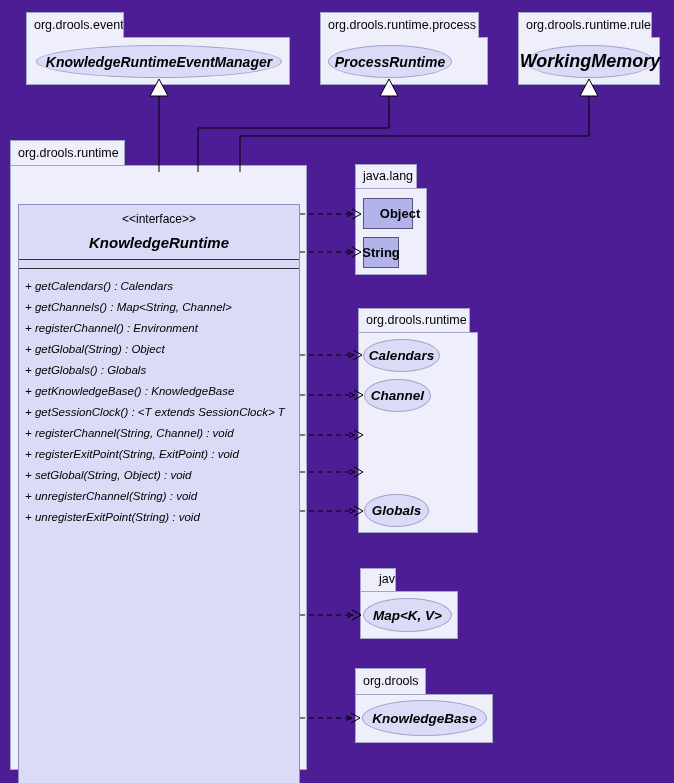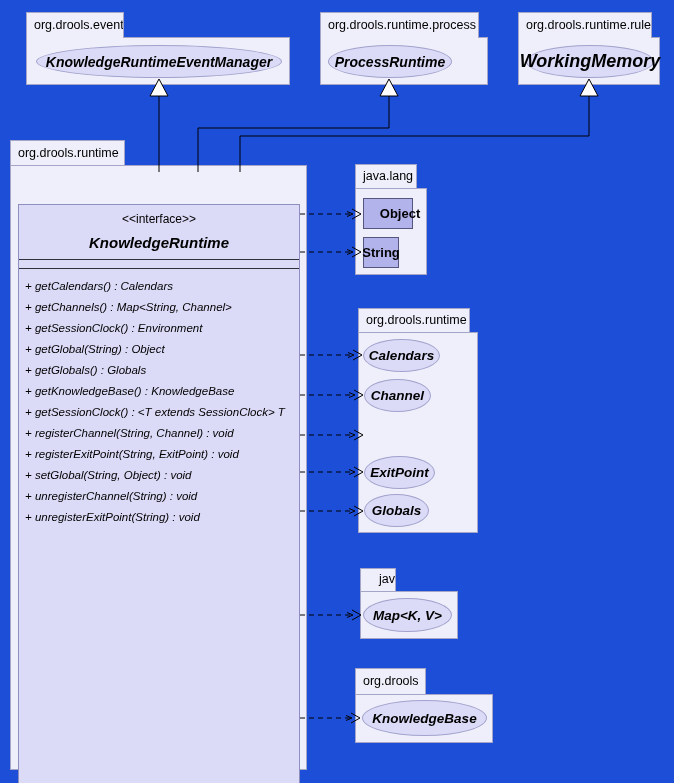--- a/index.html
+++ b/index.html
@@ -1,18 +1,18 @@
 <!DOCTYPE html>
 <html><head>
 <meta charset="utf-8">
 <style>
   html,body { margin:0; padding:0; background:#ffffff; }
   #canvas {
     position:relative; width:674px; height:783px;
-    background:#1d4ed8; overflow:hidden;
+    background:#4c1d95; overflow:hidden;
     font-family:"Liberation Sans", sans-serif;
     color:#000;
   }
   .pkg-tab {
     position:absolute; box-sizing:border-box;
     background:#efeffb; border:1px solid #a5a5c8; border-bottom:none;
     font-size:12.5px; line-height:24px; padding:0 7px;
     white-space:nowrap; overflow:hidden;
   }
   .pkg-body {
@@ -80,21 +80,21 @@
 
   <div class="class-box" style="left:18px; top:172px; width:282px; height:590px;">
     <div class="cls-header">
       <div class="stereotype">&lt;&lt;interface&gt;&gt;</div>
       <div class="cls-name">KnowledgeRuntime</div>
     </div>
     <div class="attrs-compartment"></div>
     <div class="methods">
       <div class="method-row">+ getCalendars() : Calendars</div>
       <div class="method-row">+ getChannels() : Map&lt;String, Channel&gt;</div>
-      <div class="method-row">+ getSessionClock() : Environment</div>
+      <div class="method-row">+ registerChannel() : Environment</div>
       <div class="method-row">+ getGlobal(String) : Object</div>
       <div class="method-row">+ getGlobals() : Globals</div>
       <div class="method-row">+ getKnowledgeBase() : KnowledgeBase</div>
       <div class="method-row">+ getSessionClock() : &lt;T extends SessionClock&gt; T</div>
       <div class="method-row">+ registerChannel(String, Channel) : void</div>
       <div class="method-row">+ registerExitPoint(String, ExitPoint) : void</div>
       <div class="method-row">+ setGlobal(String, Object) : void</div>
       <div class="method-row">+ unregisterChannel(String) : void</div>
       <div class="method-row">+ unregisterExitPoint(String) : void</div>
     </div>
@@ -113,23 +113,20 @@
 
   <div class="pkg-body" style="left:358px; top:332px; width:120px; height:201px;"></div>
   <div class="pkg-tab" style="left:358px; top:308px; width:112px; height:24px; line-height:22px;">
     <span>org.drools.runtime</span>
   </div>
   <div class="uml-ellipse" style="left:363px; top:339px; width:77px; height:33px;">
     <span>Calendars</span>
   </div>
   <div class="uml-ellipse" style="left:364px; top:379px; width:67px; height:33px;">
     <span>Channel</span>
-  </div>
-  <div class="uml-ellipse" style="left:364px; top:456px; width:71px; height:33px;">
-    <span>ExitPoint</span>
   </div>
   <div class="uml-ellipse" style="left:364px; top:494px; width:65px; height:33px;">
     <span>Globals</span>
   </div>
 
   <div class="pkg-body" style="left:360px; top:591px; width:98px; height:48px;"></div>
   <div class="pkg-tab" style="left:360px; top:568px; width:36px; height:23px; line-height:21px;padding-left:18px;">
     <span>java.util</span>
   </div>
   <div class="uml-ellipse" style="left:363px; top:598px; width:89px; height:34px;">

